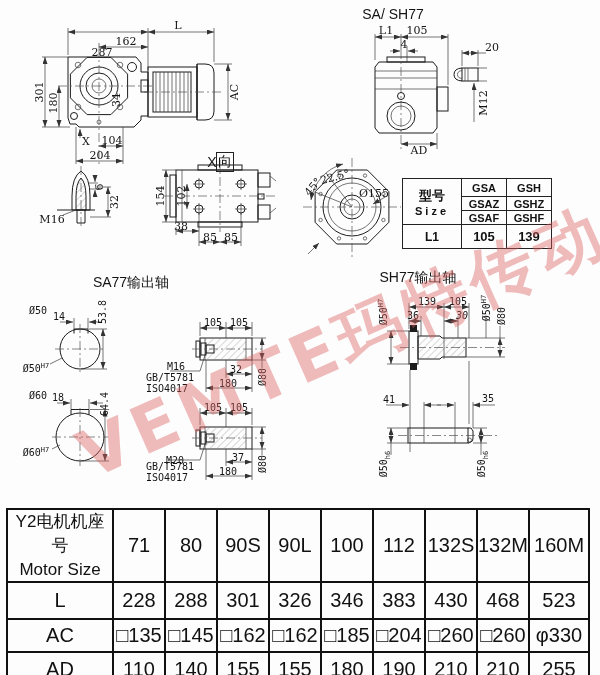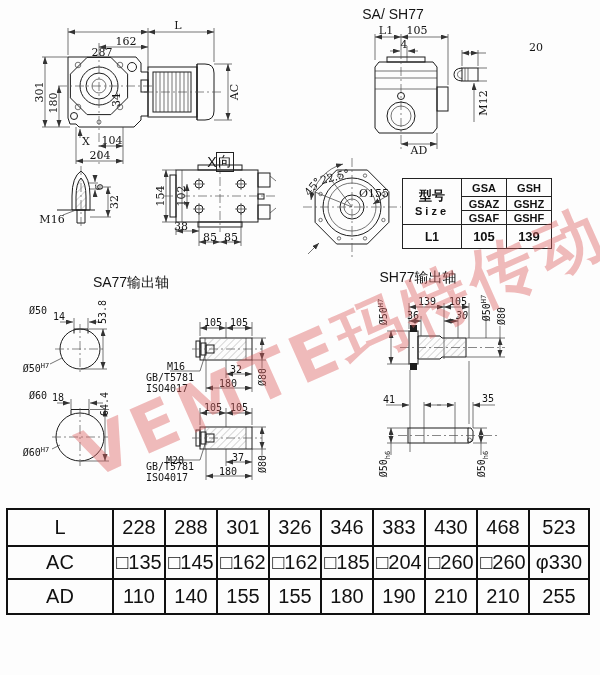--- a/index.html
+++ b/index.html
@@ -367,21 +367,21 @@
   <span class="lb r" style="left:234px;top:92px;">AC</span>
   <span class="lb" style="left:86px;top:141px;">X</span>
   <span class="lb" style="left:112px;top:140px;">104</span>
   <span class="lb" style="left:100px;top:155px;">204</span>
 
   <span class="lb big" style="left:393px;top:14px;">SA/ SH77</span>
   <span class="lb" style="left:386px;top:30px;">L1</span>
   <span class="lb" style="left:417px;top:30px;">105</span>
   <span class="lb" style="left:404px;top:44px;">4</span>
   <span class="lb" style="left:419px;top:150px;">AD</span>
-  <span class="lb" style="left:492px;top:47px;margin-left:44px;">20</span>
+  <span class="lb" style="left:492px;top:47px;">20</span>
   <span class="lb r" style="left:483px;top:103px;">M12</span>
 
   <span class="lb r" style="left:99px;top:187px;">6</span>
   <span class="lb r" style="left:114px;top:202px;">32</span>
   <span class="lb" style="left:52px;top:219px;">M16</span>
 
   <span class="lb big" style="left:212px;top:162px;">X</span>
   <span class="lb big boxc" style="left:225px;top:162px;">向</span>
   <span class="lb r" style="left:160px;top:196px;">154</span>
   <span class="lb r" style="left:181px;top:196px;">102</span>
@@ -469,20 +469,35 @@
           <col style="width:52px;">
           <col style="width:52px;">
       <col style="width:52px;">
           <col style="width:52px;">
           <col style="width:52px;">
           <col style="width:52px;">
       <col style="width:52px;">
           <col style="width:60px;">
     </colgroup>
     <tbody>
+          <tr style="height:52px;">
+      <td class="hd">
+        <div>Y2电机机座号</div>
+        <div>Motor Size</div>
+      </td>
+      <td>71</td>
+      <td>80</td>
+      <td>90S</td>
+      <td>90L</td>
+      <td>100</td>
+      <td>112</td>
+      <td>132S</td>
+      <td>132M</td>
+      <td>160M</td>
+    </tr>
     <tr style="height:37px;">
       <td>L</td>
       <td>228</td>
       <td>288</td>
       <td>301</td>
       <td>326</td>
       <td>346</td>
       <td>383</td>
       <td>430</td>
       <td>468</td>

